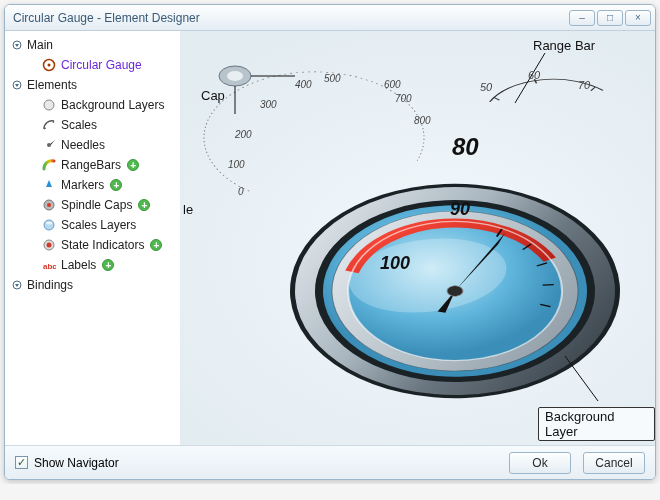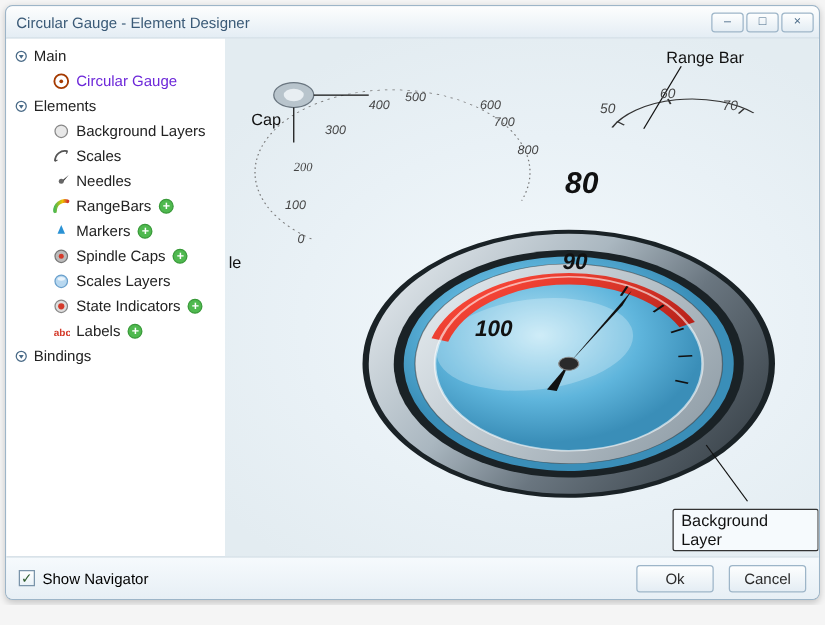--- a/index.html
+++ b/index.html
@@ -403,21 +403,21 @@
             <line x1="0" y1="10" x2="0" y2="38" stroke="#111"></line>
           </g>
 
           <line x1="335" y1="72" x2="365" y2="22" stroke="#111"></line>
 
           <line x1="385" y1="325" x2="418" y2="370" stroke="#111"></line>
         </svg>
 
         <span class="tick-label" style="left:58px; top:155px;">0</span>
         <span class="tick-label" style="left:48px; top:128px;">100</span>
-        <span class="tick-label" style="left:55px; top:98px;font-family:Liberation Serif, serif;">200</span>
+        <span class="tick-label" style="left:55px; top:98px;">200</span>
         <span class="tick-label" style="left:80px; top:68px;">300</span>
         <span class="tick-label" style="left:115px; top:48px;">400</span>
         <span class="tick-label" style="left:144px; top:42px;">500</span>
         <span class="tick-label" style="left:185px; top:48px;margin-left:19px;">600</span>
         <span class="tick-label" style="left:215px; top:62px;">700</span>
         <span class="tick-label" style="left:234px; top:84px;">800</span>
 
         <span class="tick-label" style="left:300px; top:50px; font-size:11px;">50</span>
         <span class="tick-label" style="left:348px; top:38px; font-size:11px;">60</span>
         <span class="tick-label" style="left:398px; top:48px; font-size:11px;">70</span>

